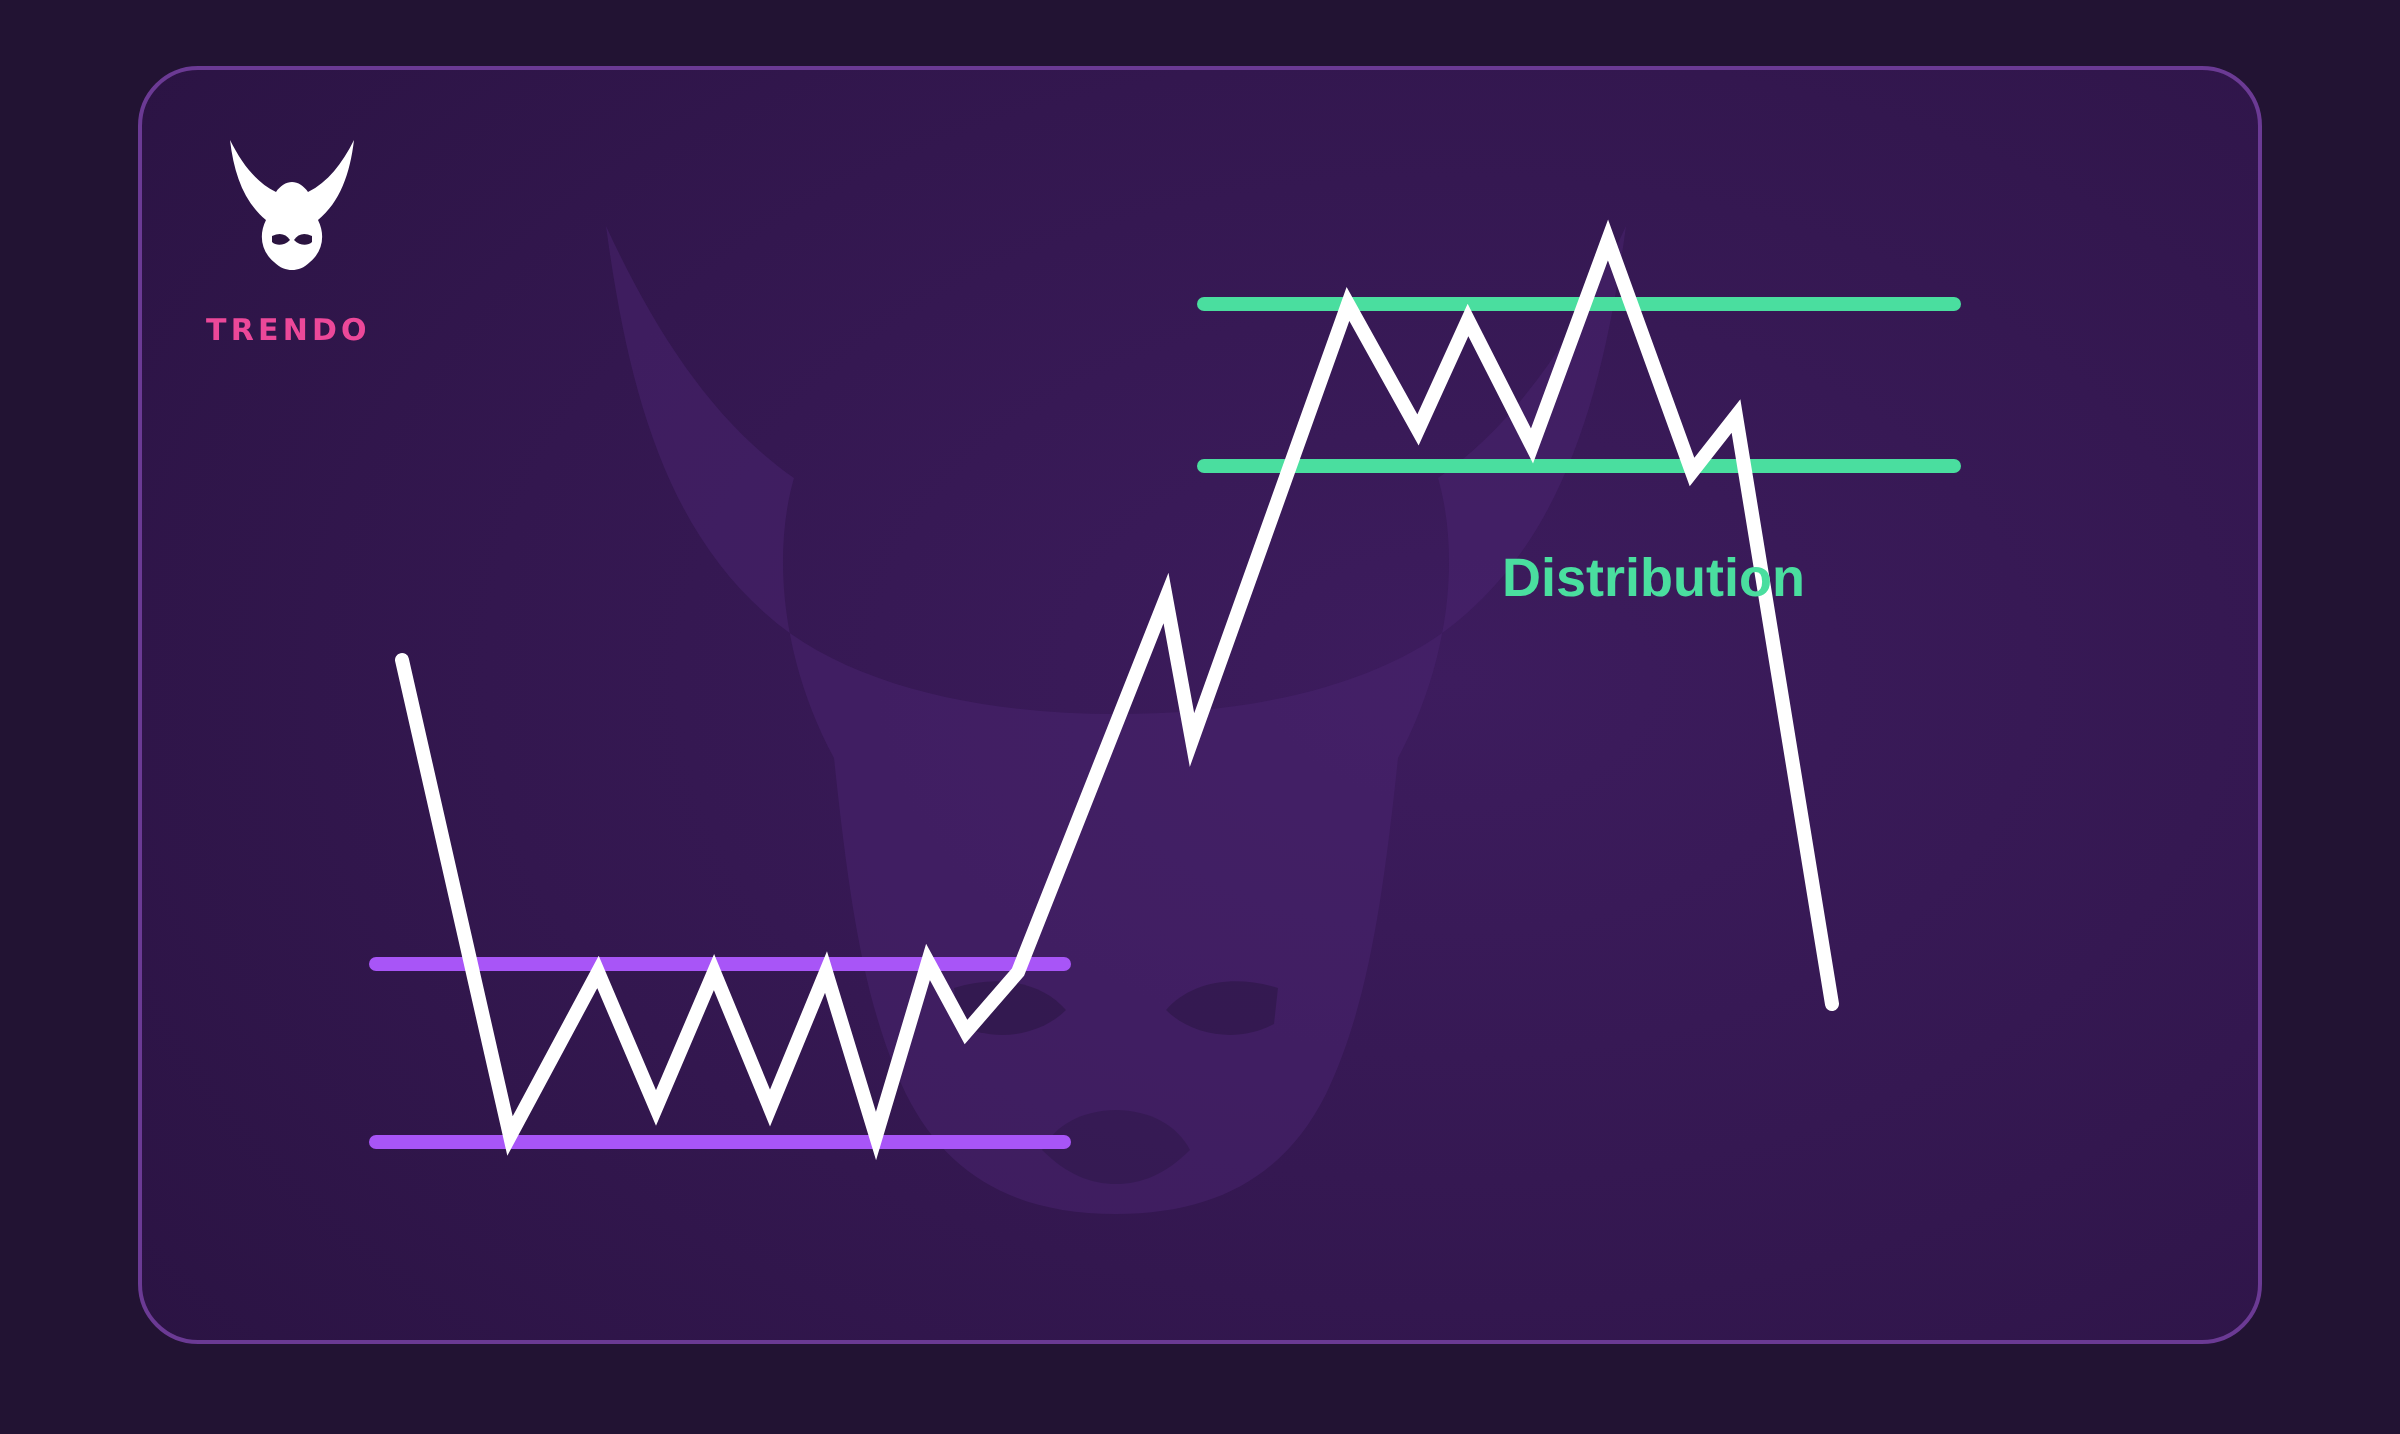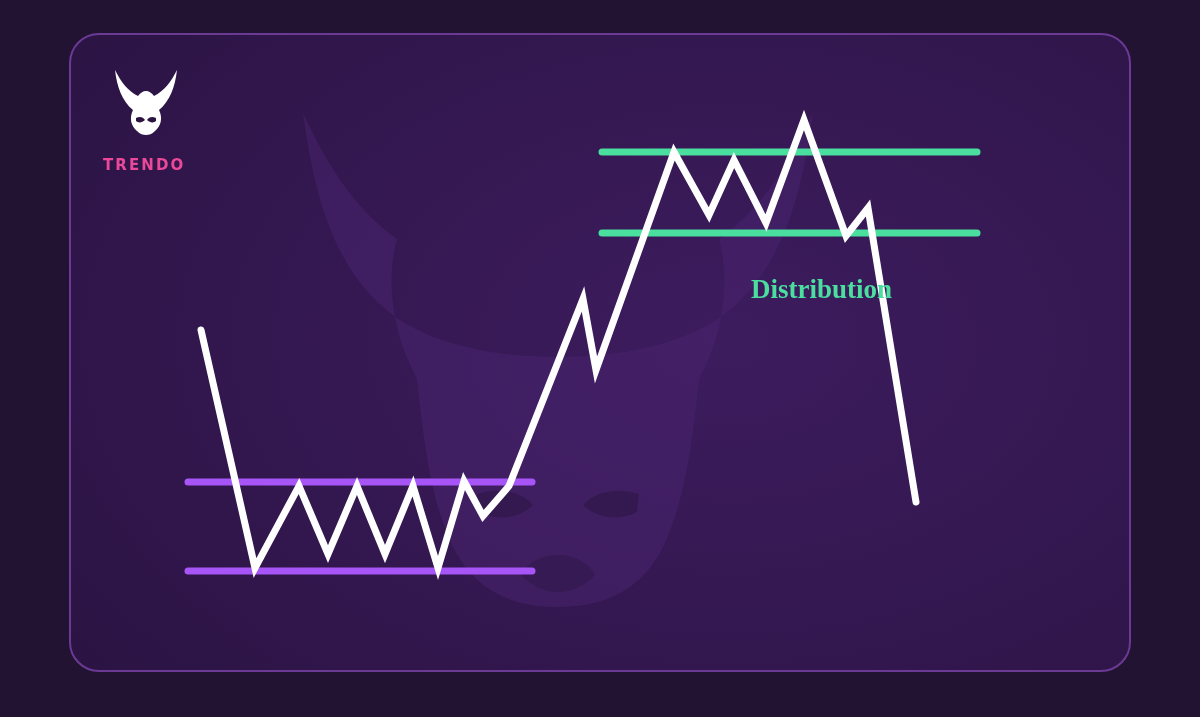--- a/index.html
+++ b/index.html
@@ -59,21 +59,21 @@
     text-align: left;
     color: #ec4899;
     font-family: "DejaVu Sans", sans-serif;
     font-size: 15px;
     font-weight: bold;
     letter-spacing: 2.1px;
     line-height: 1;
   }
   .zone-label {
     position: absolute;
-    font-family: Liberation Serif, serif;
+    font-family: Liberation Sans, sans-serif;
     font-weight: bold;
     white-space: nowrap;
     line-height: 1;
   }
   #label-accumulation {
     left: 246px;
     top: 437px;
     font-size: 27px;
     color: #a855f7;
   }

